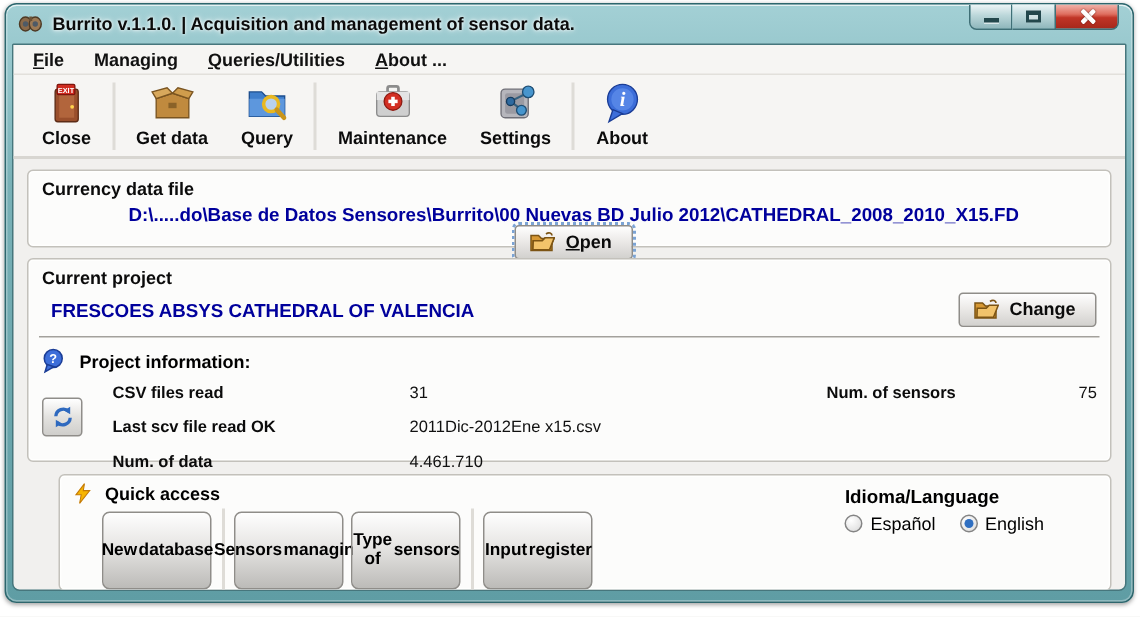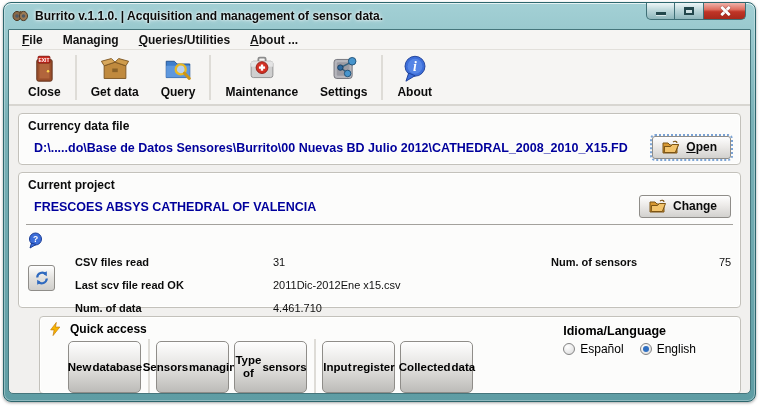--- a/index.html
+++ b/index.html
@@ -66,21 +66,21 @@
 
   .content { padding:7px 9px 0 9px; }
   .groupbox {
     position:relative; border:1px solid #c3c1bb; border-radius:4px;
     background:#fcfcfb; box-shadow:inset 0 0 0 1px rgba(255,255,255,.8);
   }
   .gtitle { font-size:12px; font-weight:bold; color:#0b0b0b; padding:5px 0 0 9px; }
 
   
   .g-currency { height:52px; margin-bottom:7px; }
-  .currency-row { display:flex; align-items:center; padding:3px 9px 0 15px; }
+  .currency-row { display:flex; align-items:center; padding:3px 9px 0 15px;flex-direction:column; }
   .path { flex:1; font-size:12.5px; font-weight:bold; color:#00009c; white-space:nowrap; overflow:hidden; }
   .btn {
     display:flex; align-items:center; gap:7px; padding:3px 13px 4px 9px;
     background:linear-gradient(#fefefe,#eceae8 45%,#d2d1ce);
     border:1px solid #8f8d89; border-radius:3px;
     font-size:12px; font-weight:bold; color:#0b0b0b; cursor:default; white-space:nowrap;
   }
   .btn.focused { outline:2px dotted #7ba3d4; outline-offset:0px; }
   .btn svg { width:17px; height:14px; }
   .btn u { text-decoration:underline; }
@@ -267,20 +267,21 @@
             <span><u></u><span>Change</span></span>
           </button>
         </div>
         <div class="hsep"></div>
         <div class="info-head">
           <svg viewBox="0 0 17 17">
             <circle cx="8.5" cy="7" r="6" fill="#3d6ed9" stroke="#1b3d96"></circle>
             <polygon points="4.5,11 3,16 9,12.5" fill="#3d6ed9" stroke="#1b3d96"></polygon>
             <text x="8.5" y="10" font-size="8.5" font-weight="bold" fill="#ffffff" text-anchor="middle" font-family="Liberation Sans, sans-serif">?</text>
           </svg>
+          <span class="htext">Project information:</span>
         </div>
         <div class="info-body">
           <div class="refresh-btn">
             <svg viewBox="0 0 16 16">
               <path d="M3.2 7.5 a5 5 0 0 1 8.6-3.2" fill="none" stroke="#2f6abf" stroke-width="2.2"></path>
               <polygon points="12.8,1.2 12.8,6.2 8.6,3.6" fill="#2f6abf"></polygon>
               <path d="M12.8 8.5 a5 5 0 0 1 -8.6 3.2" fill="none" stroke="#2f6abf" stroke-width="2.2"></path>
               <polygon points="3.2,14.8 3.2,9.8 7.4,12.4" fill="#2f6abf"></polygon>
             </svg>
           </div>
@@ -349,30 +350,20 @@
               <rect x="2" y="2.5" width="13" height="3" fill="#4a7fd4"></rect>
               <line x1="4" y1="8" x2="11" y2="8" stroke="#7a8fb0" stroke-width="1.2"></line>
               <line x1="4" y1="10.5" x2="11" y2="10.5" stroke="#7a8fb0" stroke-width="1.2"></line>
               <circle cx="13.5" cy="13" r="3.6" fill="#3fae52" stroke="#1c6f2c"></circle>
               <rect x="11.6" y="12.3" width="3.8" height="1.4" fill="#fff"></rect>
               <rect x="12.8" y="11.1" width="1.4" height="3.8" fill="#fff"></rect>
             </svg>
             <span>Input</span>
             <span>register</span>
           </div>
-          <div class="qbtn">
-            <svg viewBox="0 0 18 18">
-              <line x1="2" y1="15.5" x2="16" y2="15.5" stroke="#666" stroke-width="1"></line>
-              <rect x="3.5" y="8" width="3" height="7.5" fill="#c0392b" stroke="#7d2419"></rect>
-              <rect x="7.5" y="4" width="3" height="11.5" fill="#2e5fa3" stroke="#1b3a66"></rect>
-              <rect x="11.5" y="6.5" width="3" height="9" fill="#3a9c44" stroke="#226028"></rect>
-            </svg>
-            <span>Collected</span>
-            <span>data</span>
-          </div>
         </div>
         <div class="lang">
           <div class="lang-title">Idioma/Language</div>
           <div class="lang-opts">
             <span class="lang-opt">
               <span class="radio"></span>
               <span>Español</span>
             </span>
             <span class="lang-opt">
               <span class="radio checked"></span>

